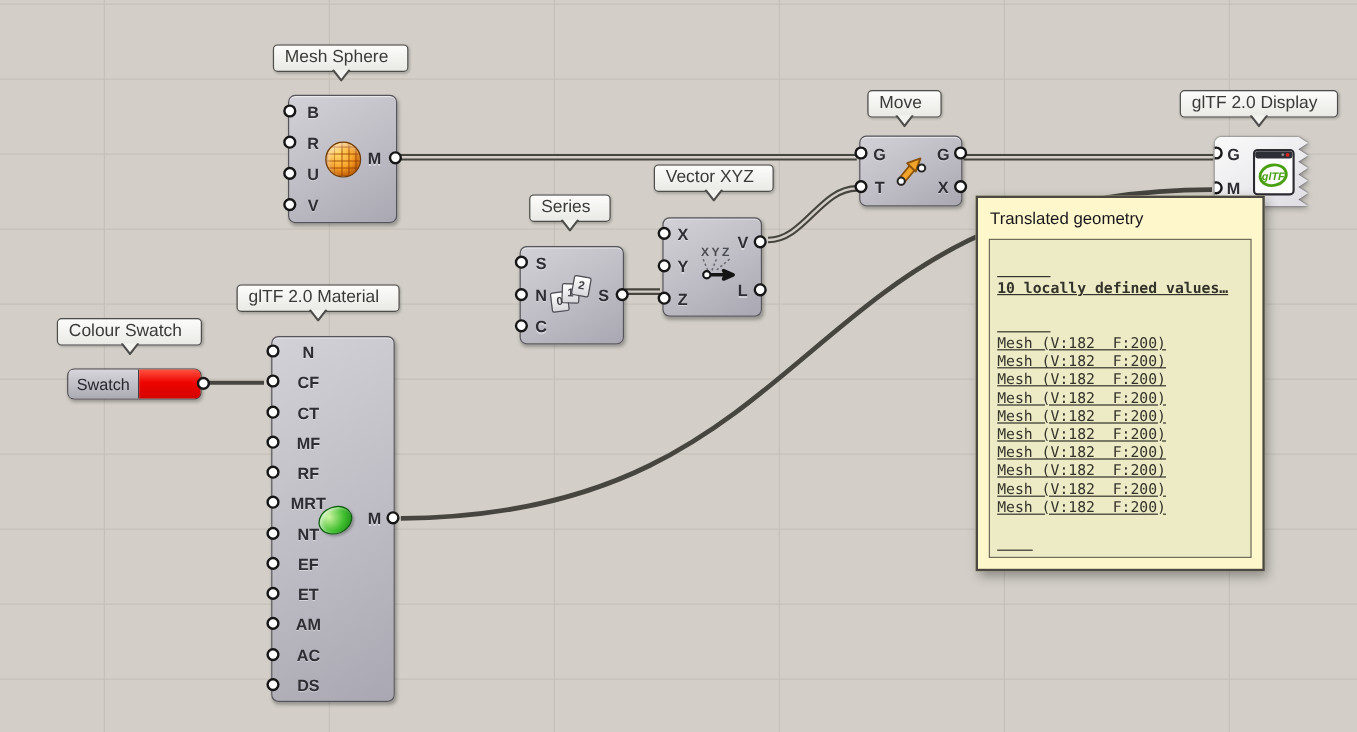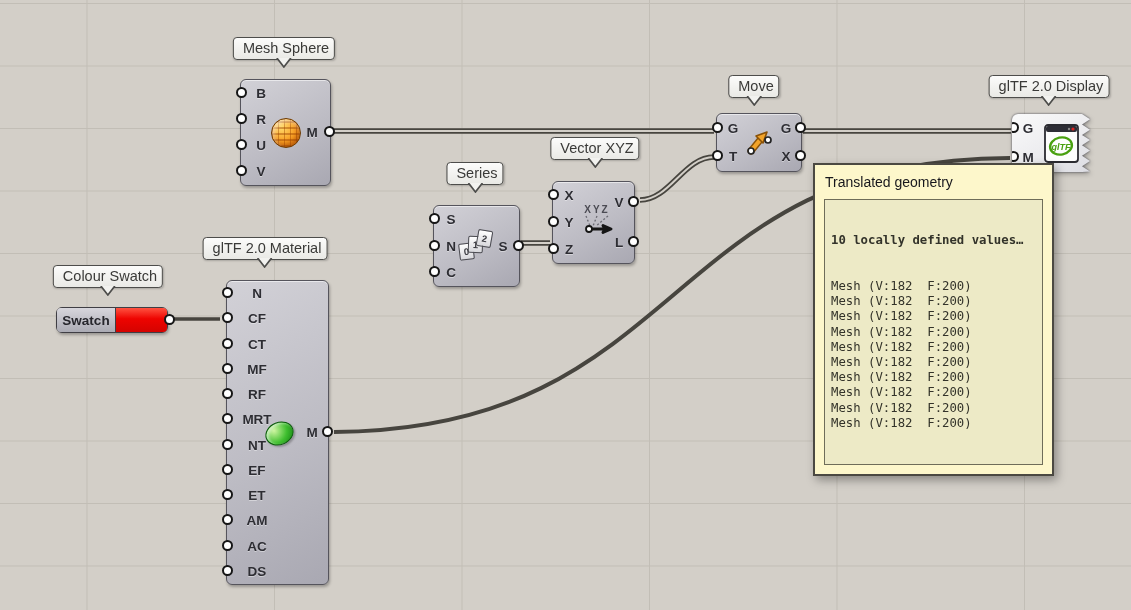--- a/index.html
+++ b/index.html
@@ -43,21 +43,21 @@
   }
   .pin.in{left:-9px;}
   .pin.out{right:-9px;}
   .iconbox{position:absolute;z-index:3;}
 
   
   .plate{
     position:absolute;z-index:4;transform:translateX(-50%);
     background:linear-gradient(#fcfcfb,#e9e9e5);
     border:1.8px solid #4d4d4b;border-radius:4px;
-    padding:2px 5px 3px 9px;
+    padding:2px 16px 3px 9px;
     font-size:14.5px;color:#3a3a38;white-space:nowrap;
     box-shadow:1px 1px 2px rgba(0,0,0,.2);
     text-align:right;
   }
   .plate svg{position:absolute;left:50%;bottom:-9px;transform:translateX(-50%);}
 
   
   .ball{
     width:28px;height:28px;border-radius:50%;
     border:1.6px solid #6e3a00;
@@ -89,21 +89,21 @@
     position:absolute;z-index:2;display:flex;
     border:1.8px solid #3f3e44;border-radius:6px;
     box-shadow:1px 2px 3px rgba(0,0,0,.28);
     overflow:visible;
   }
   .swatch .grip{
     width:58px;border-radius:4px 0 0 4px;
     background:linear-gradient(#d7d6dc,#ababb4);
     border-right:1.8px solid #3f3e44;
     display:flex;align-items:center;justify-content:center;
-    font-size:13.5px;font-weight:700;color:#26262c;
+    font-size:13.5px;font-weight:400;color:#26262c;
   }
   .swatch .color{
     flex:1;border-radius:0 4px 4px 0;
     background:linear-gradient(#ff5240,#ee0400 45%,#d40300);
   }
   
   .tip{
     position:absolute;z-index:6;
     border:2px solid #4b4942;
     box-shadow:3px 4px 9px rgba(0,0,0,.35);
@@ -122,20 +122,21 @@
     padding:9px 10px 2px 10px;font-size:14px;color:#17171c;
   }
   .tip-list{
     margin:7px 9px 9px 9px;
     background:#edeac6;
     border:1.6px solid #6f6d59;
     padding:3px 6px;
     font-family:"DejaVu Sans Mono", monospace;
     font-size:12.3px;line-height:15.2px;color:#33332a;
     white-space:pre;
+    text-decoration:underline;
   }
   .tip-list .lrow{height:15.2px;}
 </style>
 </head>
 <body>
 
 <div id="canvas">
 
   <svg id="wires" width="1131" height="610">
 

